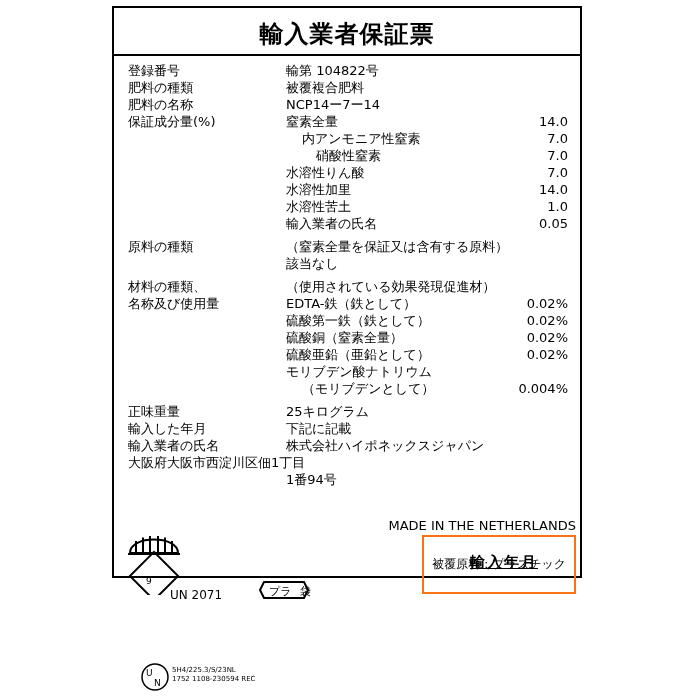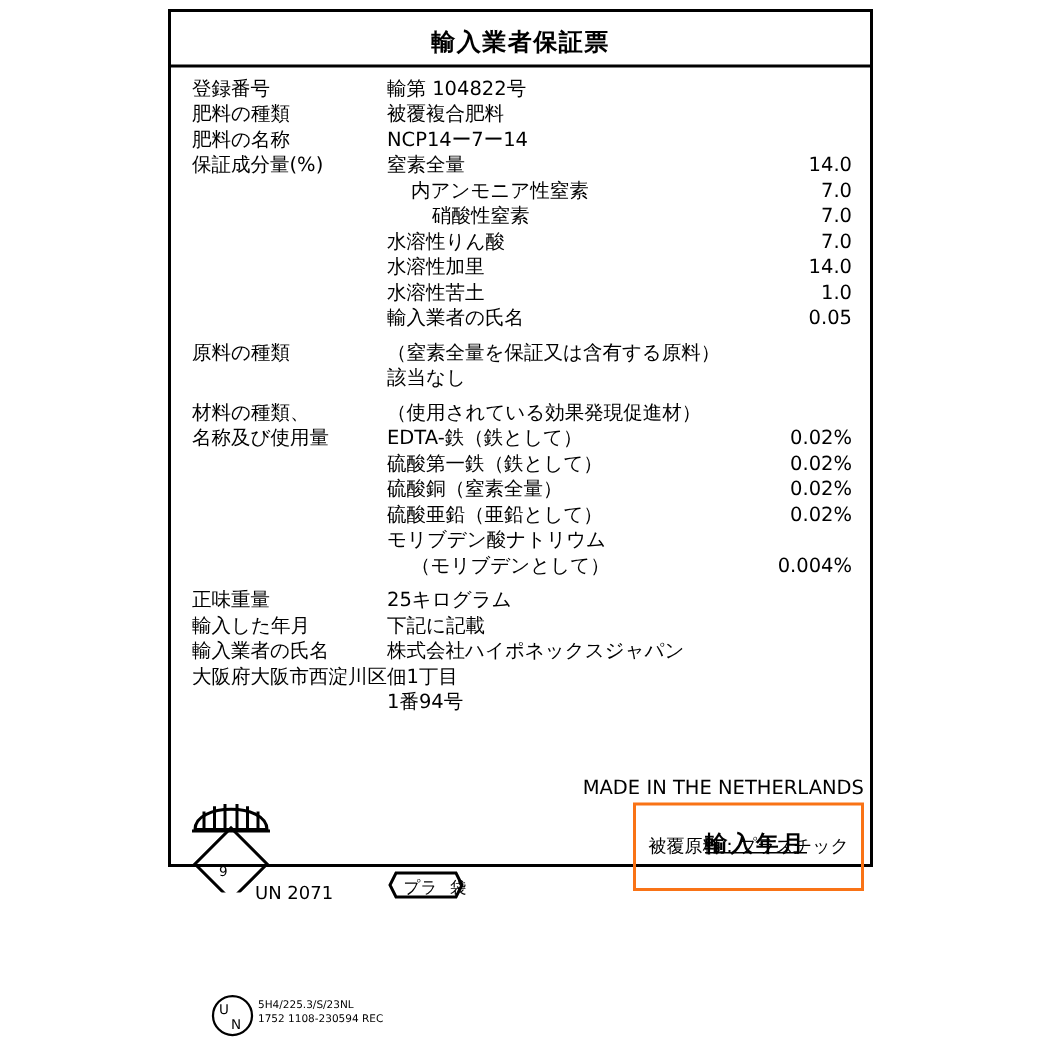--- a/index.html
+++ b/index.html
@@ -26,40 +26,41 @@
     left: 112px;
     top: 6px;
     width: 470px;
     height: 572px;
     border: 2px solid #000;
     box-sizing: border-box;
     background: #fff;
   }
   .title {
     text-align: center;
-    font-size: 16px;
+    font-size: 24px;
     font-weight: bold;
     letter-spacing: 1px;
     margin-top: 10px;
     margin-bottom: 4px;
   }
   .title-rule {
     width: 100%;
     height: 2px;
     background: #000;
     margin: 0 0 6px 0;
   }
   .rows {
     padding: 0 12px 0 14px;
     font-size: 13px;
     line-height: 17px;
   }
   .row {
     display: flex;
     align-items: flex-end;
+    gap: 28px;
   }
   .lbl {
     width: 130px;
     flex: 0 0 130px;
     white-space: nowrap;
   }
   .val {
     flex: 1 1 auto;
     white-space: nowrap;
   }

